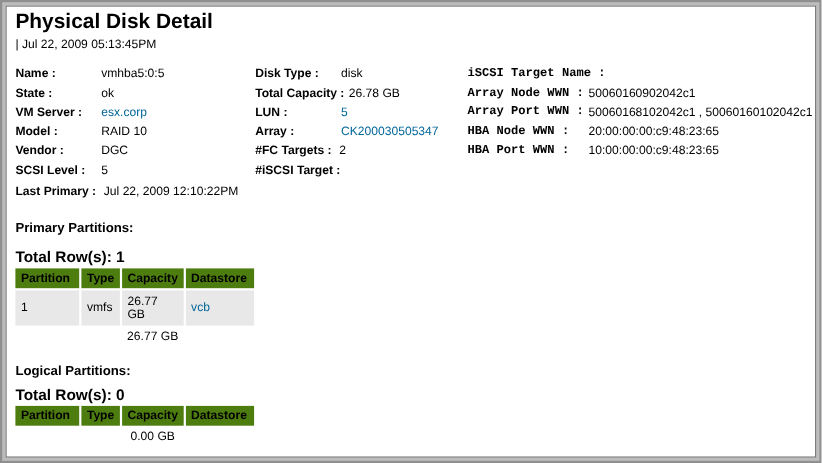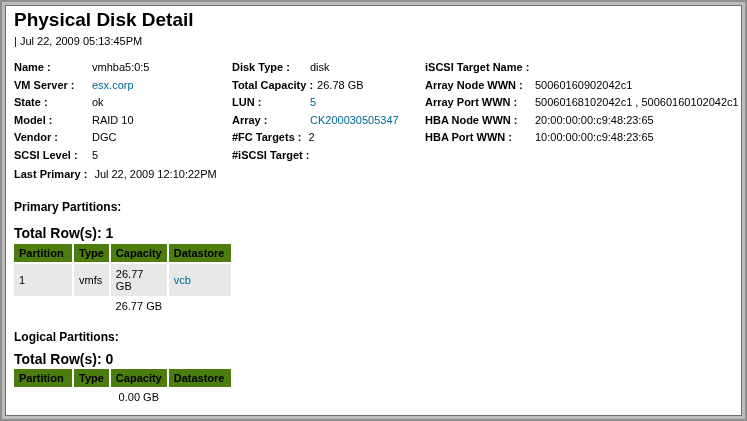--- a/index.html
+++ b/index.html
@@ -11,21 +11,21 @@
   .content{width:100%;height:100%;box-sizing:border-box;background:#ffffff;
            border:1px solid #6e6e6e;position:relative;overflow:hidden;}
 
   .page-title{position:absolute;left:8px;top:2px;font-size:19px;font-weight:bold;line-height:24px;}
   .timestamp{position:absolute;left:8px;top:28px;font-size:11px;line-height:14px;}
 
   .details{position:absolute;top:53px;}
   .details .drow{display:flex;height:17.5px;line-height:17.5px;white-space:nowrap;}
   .details .drow.spaced{margin-top:2px;}
   .dlabel{font-weight:bold;min-width:78px;padding-right:4px;box-sizing:border-box;}
-  .details.col3 .dlabel{min-width:110px;}
+  .details.col3 .dlabel{min-width:110px;font-family:Liberation Mono, monospace;}
   .drow.span .dlabel{min-width:0;}
   .drow.span .dvalue{margin-left:3px;}
   .dvalue{}
   .dvalue.num{min-width:96px;text-align:left;display:inline-block;}
   .col1{left:8px;}
   .col2{left:226px;}
   .col3{left:419px;}
 
   a.lnk{color:#006699;text-decoration:none;cursor:pointer;}
 
@@ -55,26 +55,26 @@
 
   <div class="page-title">Physical Disk Detail</div>
   <div class="timestamp">| Jul 22, 2009 05:13:45PM</div>
 
   <div class="details col1">
     <div class="drow">
       <span class="dlabel">Name :</span>
       <span class="dvalue">vmhba5:0:5</span>
     </div>
     <div class="drow">
+      <span class="dlabel">State :</span>
+      <span class="dvalue">ok</span>
+    </div>
+    <div class="drow">
       <span class="dlabel">VM Server :</span>
       <a class="dvalue lnk">esx.corp</a>
-    </div>
-    <div class="drow">
-      <span class="dlabel">State :</span>
-      <span class="dvalue">ok</span>
     </div>
     <div class="drow">
       <span class="dlabel">Model :</span>
       <span class="dvalue">RAID 10</span>
     </div>
     <div class="drow">
       <span class="dlabel">Vendor :</span>
       <span class="dvalue">DGC</span>
     </div>
     <div class="drow">

